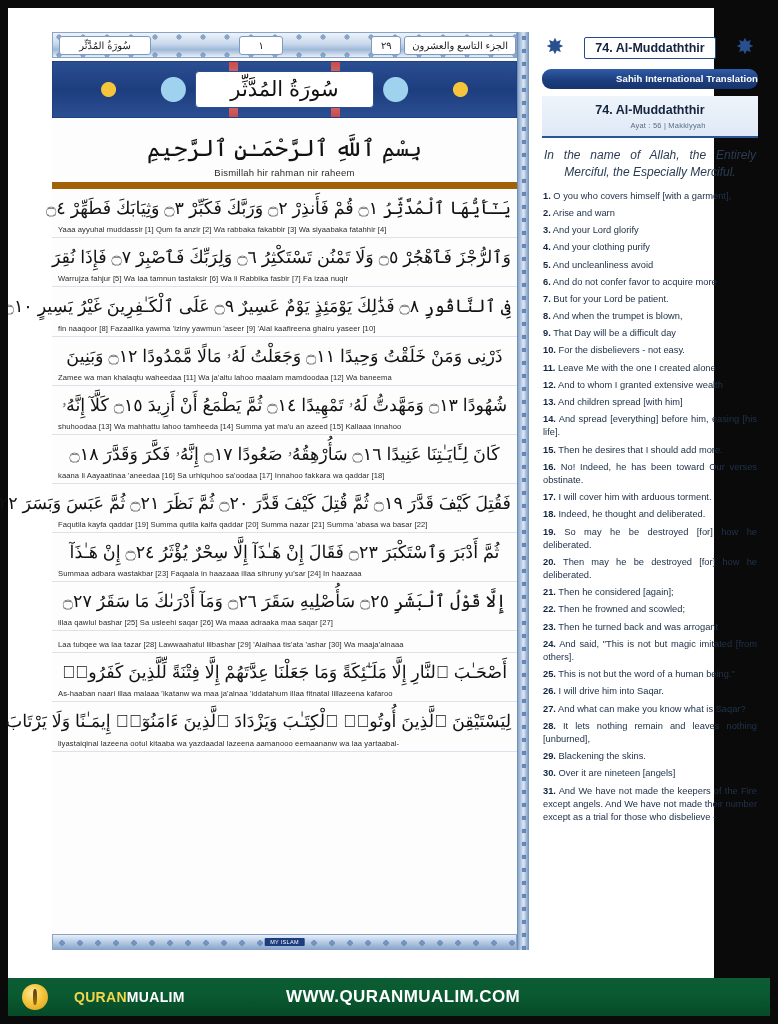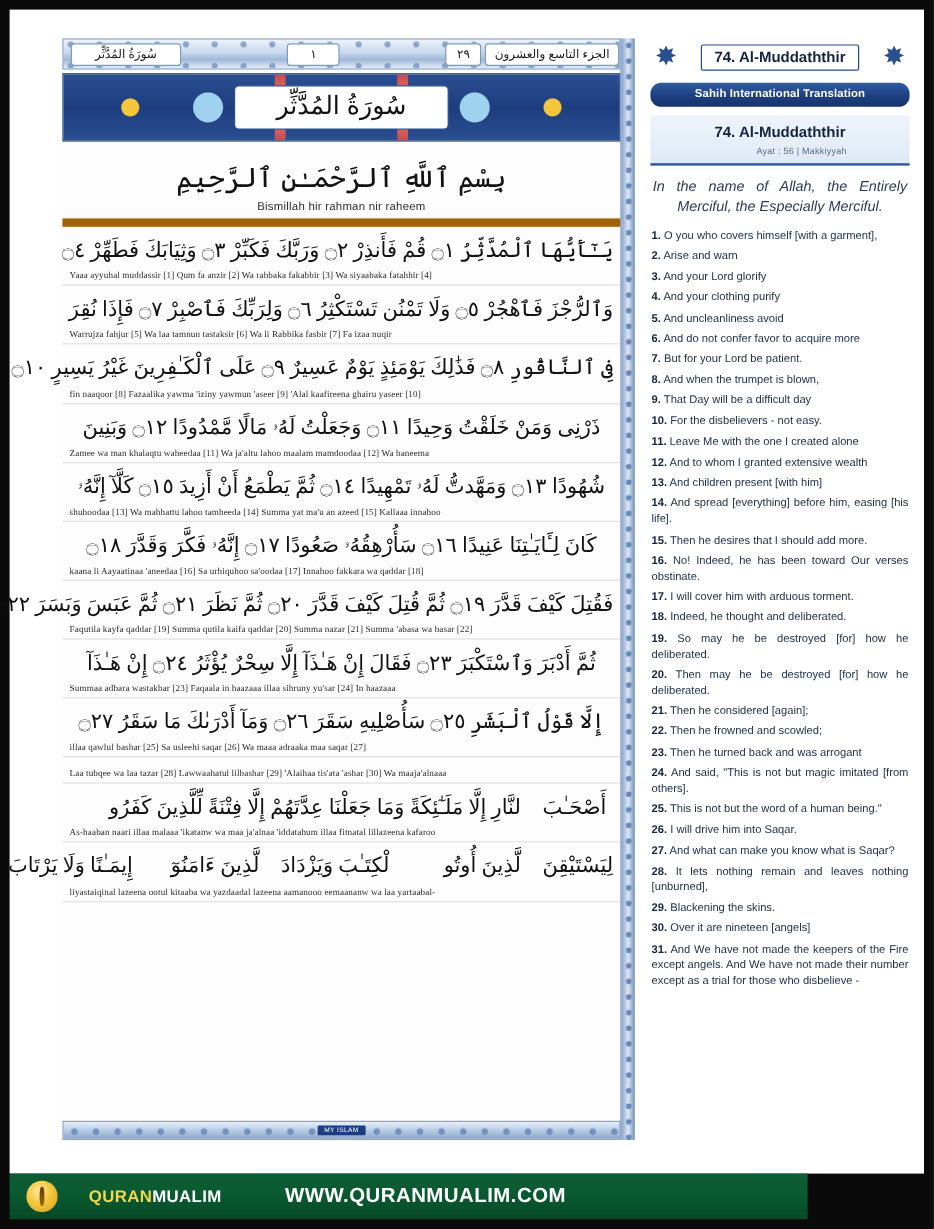--- a/index.html
+++ b/index.html
@@ -11,21 +11,21 @@
   }
   #root {
     position: relative;
     width: 778px; height: 1024px;
     background: #0a0a0a;
   }
   
   .sheet {
     position: absolute;
     left: 8px; top: 8px;
-    width: 762px; height: 970px;
+    width: 706px; height: 970px;
     background: #ffffff;
   }
   
   .mushaf {
     position: absolute;
     left: 44px; top: 24px;
     width: 465px; height: 918px;
     background: #fdfdfd;
   }
   
@@ -97,21 +97,21 @@
   }
   
   .basmala-wrap {
     text-align: center;
     padding: 14px 0 4px 0;
     border-bottom: 7px solid #a16207;
   }
   .basmala-ar { font-size: 23px; color: #121212; direction: rtl; line-height: 1.4; }
   .basmala-tr { font-size: 9.5px; color: #2c2c2c; margin-top: 3px; letter-spacing: .2px; }
   
-  .ayah-block { border-bottom: 1px solid #dbe2ea; padding: 6px 6px 3px 6px; font-family: Liberation Serif, serif; }
+  .ayah-block { border-bottom: 1px solid #dbe2ea; padding: 6px 6px 3px 6px; }
   .ayah-ar {
     direction: rtl; text-align: center;
     font-size: 19px; color: #121212; line-height: 1.55;
     white-space: nowrap;
   }
   .ayah-tr {
     text-align: left;
     font-size: 8.3px; color: #2a2a2a;
     margin-top: 3px; letter-spacing: .1px;
     white-space: nowrap;
@@ -175,21 +175,21 @@
     padding: 3px 10px;
     font-size: 12.5px; font-weight: bold; color: #12243f;
     white-space: nowrap;
   }
   .tc-ribbon {
     margin-top: 5px;
     background: linear-gradient(180deg,#2f5ca8 0%,#1d3f7f 55%,#16336c 100%);
     border-radius: 9px;
     color: #ffffff;
     font-size: 9.5px; font-weight: bold;
-    text-align: center;
+    text-align: right;
     padding: 4px 0 5px 0;
     letter-spacing: .1px;
   }
   .tc-subcard {
     margin-top: 7px;
     background: linear-gradient(180deg,#eef4fb 0%,#dfe9f6 100%);
     border-bottom: 2px solid #2a5596;
     padding: 7px 0 6px 0;
     text-align: center;
   }
@@ -210,21 +210,21 @@
     line-height: 1.42;
     margin-bottom: 4px;
     text-align: justify;
     padding: 0 1px;
   }
   .tc-item b { color: #12243f; }
   
   .footer {
     position: absolute;
     left: 8px; bottom: 8px;
-    width: 665px; height: 38px;
+    width: 762px; height: 38px;
     background: linear-gradient(180deg,#0d5c33 0%,#0a5b32 40%,#064a27 100%);
     display: flex; align-items: center;
   }
   .logo {
     width: 26px; height: 26px; margin-left: 14px;
     border-radius: 50%;
     background: radial-gradient(circle at 40% 35%, #ffe89a 0%, #f5c63c 45%, #d79b18 100%);
     position: relative; flex: none;
   }
   .logo::after {
@@ -346,21 +346,21 @@
           <div class="tc-item"><b>3.</b> <span>And your Lord glorify</span></div>
           <div class="tc-item"><b>4.</b> <span>And your clothing purify</span></div>
           <div class="tc-item"><b>5.</b> <span>And uncleanliness avoid</span></div>
           <div class="tc-item"><b>6.</b> <span>And do not confer favor to acquire more</span></div>
           <div class="tc-item"><b>7.</b> <span>But for your Lord be patient.</span></div>
           <div class="tc-item"><b>8.</b> <span>And when the trumpet is blown,</span></div>
           <div class="tc-item"><b>9.</b> <span>That Day will be a difficult day</span></div>
           <div class="tc-item"><b>10.</b> <span>For the disbelievers - not easy.</span></div>
           <div class="tc-item"><b>11.</b> <span>Leave Me with the one I created alone</span></div>
           <div class="tc-item"><b>12.</b> <span>And to whom I granted extensive wealth</span></div>
-          <div class="tc-item"><b>13.</b> <span>And children present [with him]</span></div>
+          <div class="tc-item"><b>13.</b> <span>And children spread [with him]</span></div>
           <div class="tc-item"><b>14.</b> <span>And spread [everything] before him, easing [his life].</span></div>
           <div class="tc-item"><b>15.</b> <span>Then he desires that I should add more.</span></div>
           <div class="tc-item"><b>16.</b> <span>No! Indeed, he has been toward Our verses obstinate.</span></div>
           <div class="tc-item"><b>17.</b> <span>I will cover him with arduous torment.</span></div>
           <div class="tc-item"><b>18.</b> <span>Indeed, he thought and deliberated.</span></div>
           <div class="tc-item"><b>19.</b> <span>So may he be destroyed [for] how he deliberated.</span></div>
           <div class="tc-item"><b>20.</b> <span>Then may he be destroyed [for] how he deliberated.</span></div>
           <div class="tc-item"><b>21.</b> <span>Then he considered [again];</span></div>
           <div class="tc-item"><b>22.</b> <span>Then he frowned and scowled;</span></div>
           <div class="tc-item"><b>23.</b> <span>Then he turned back and was arrogant</span></div>

